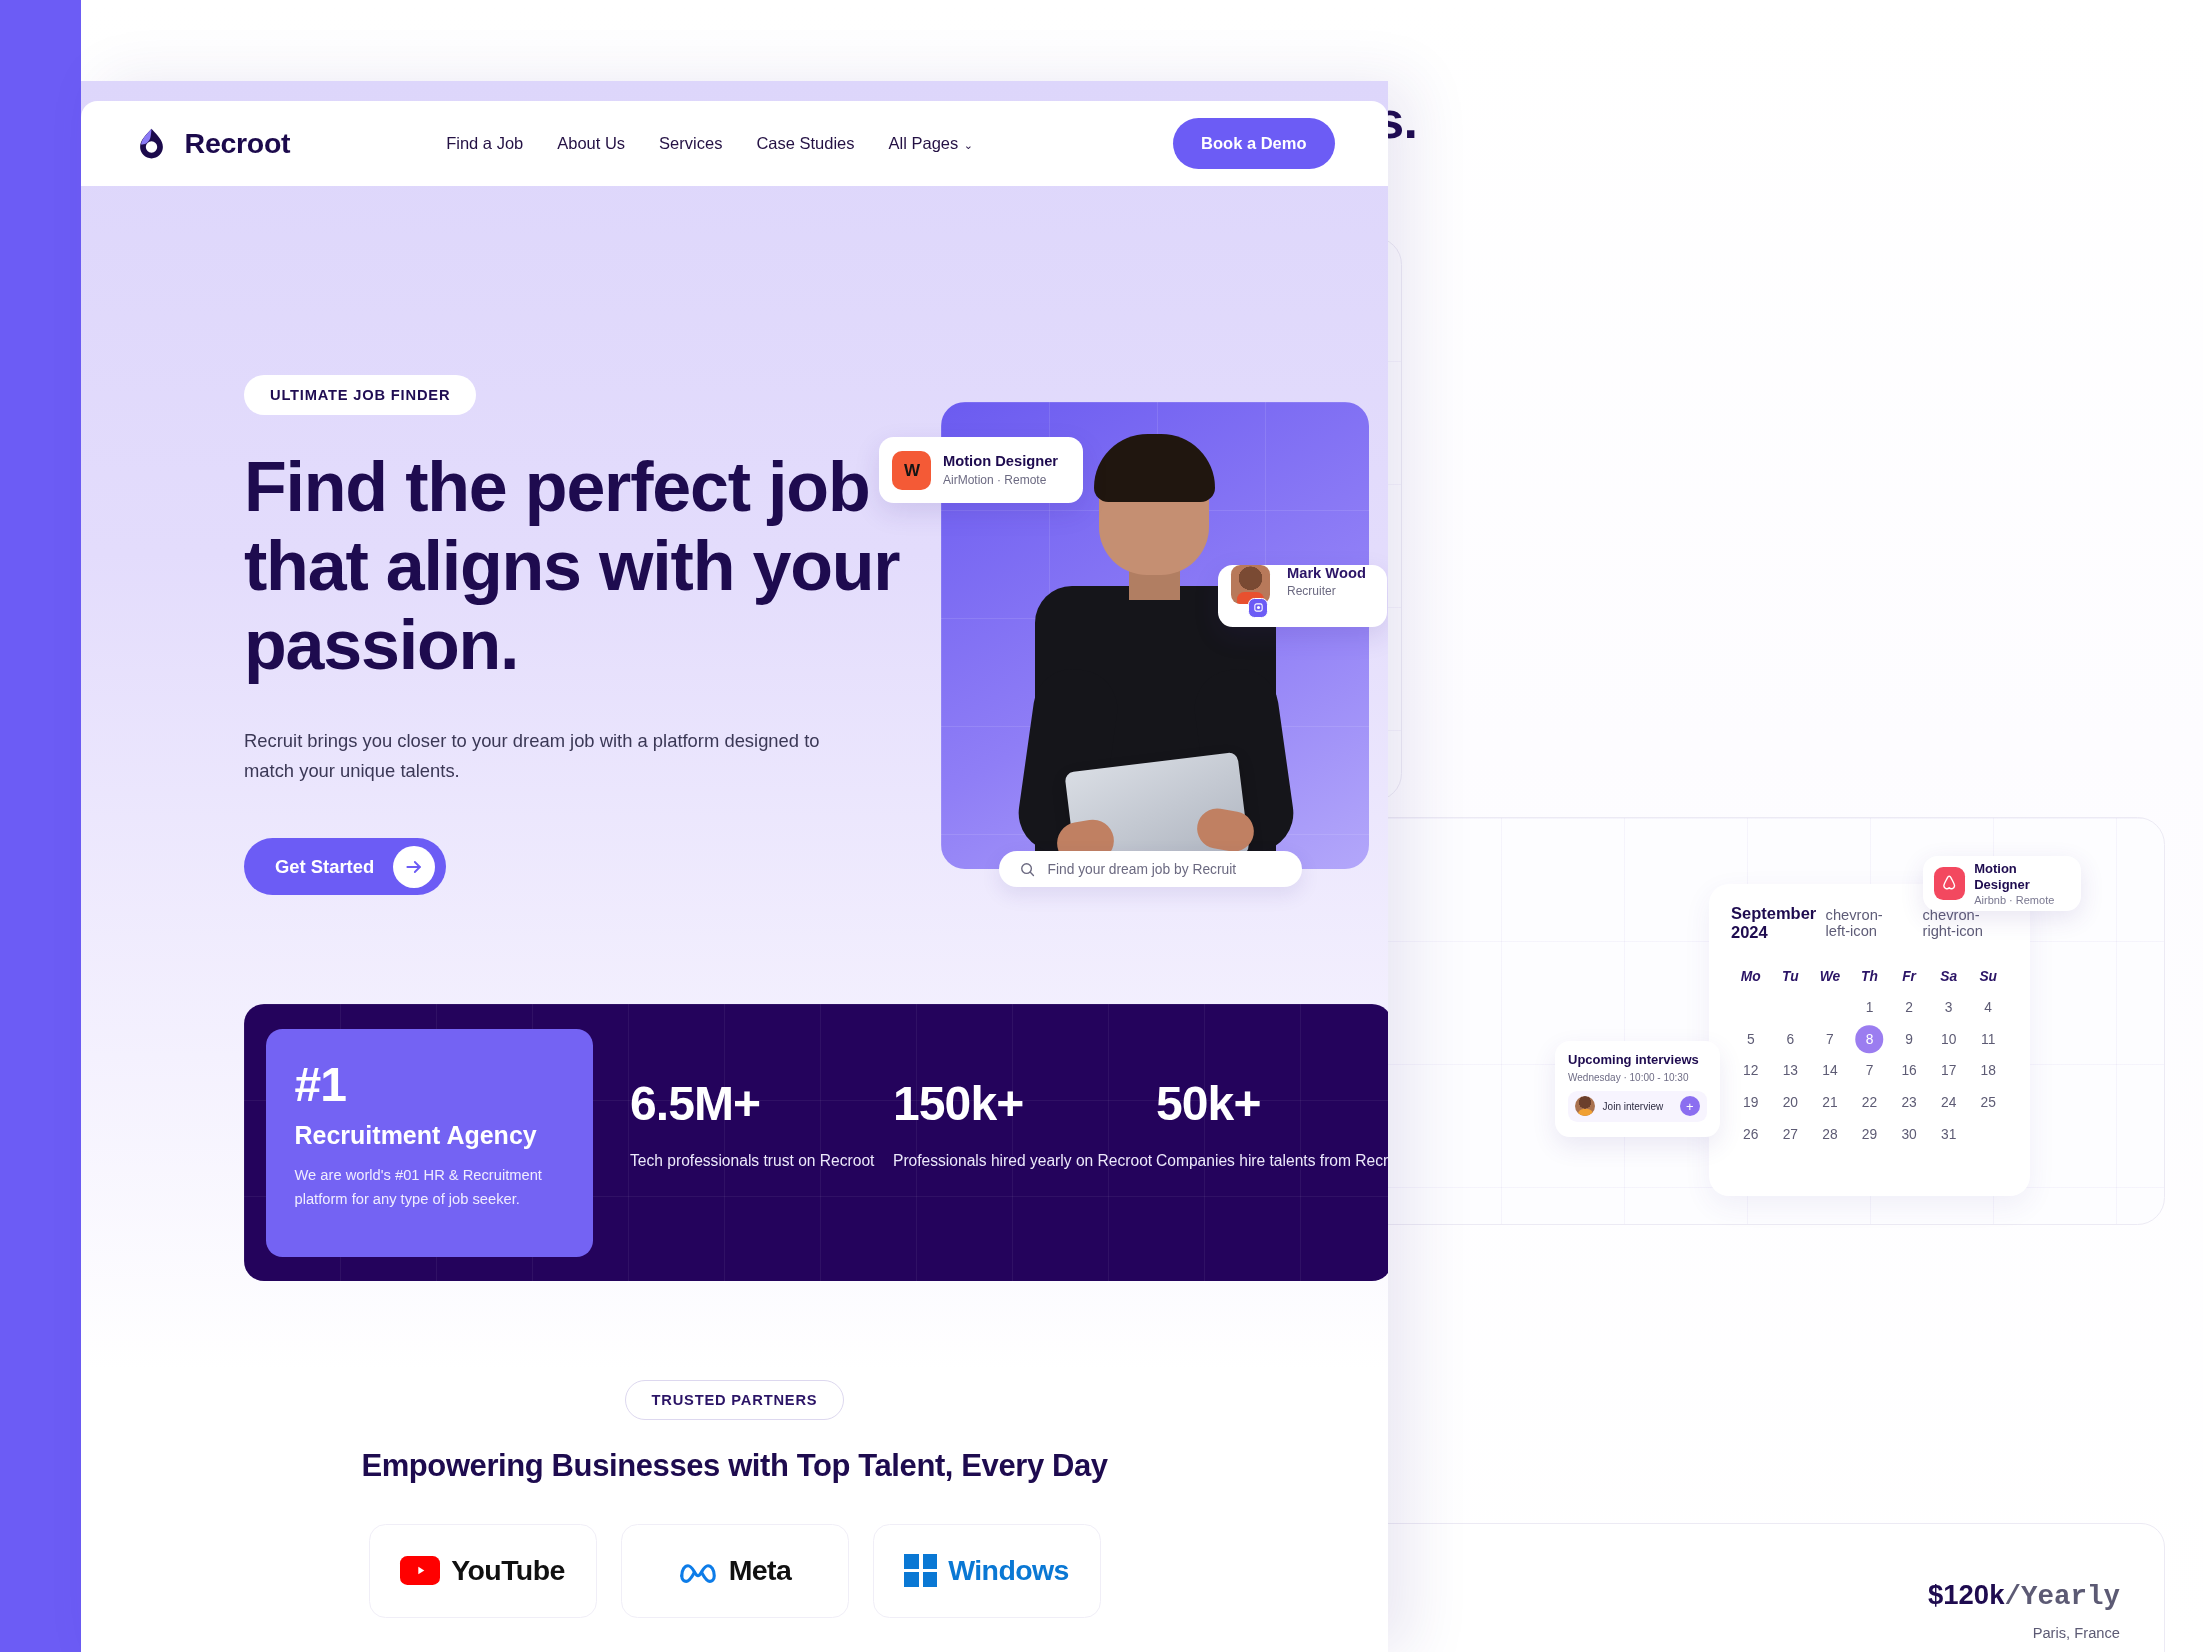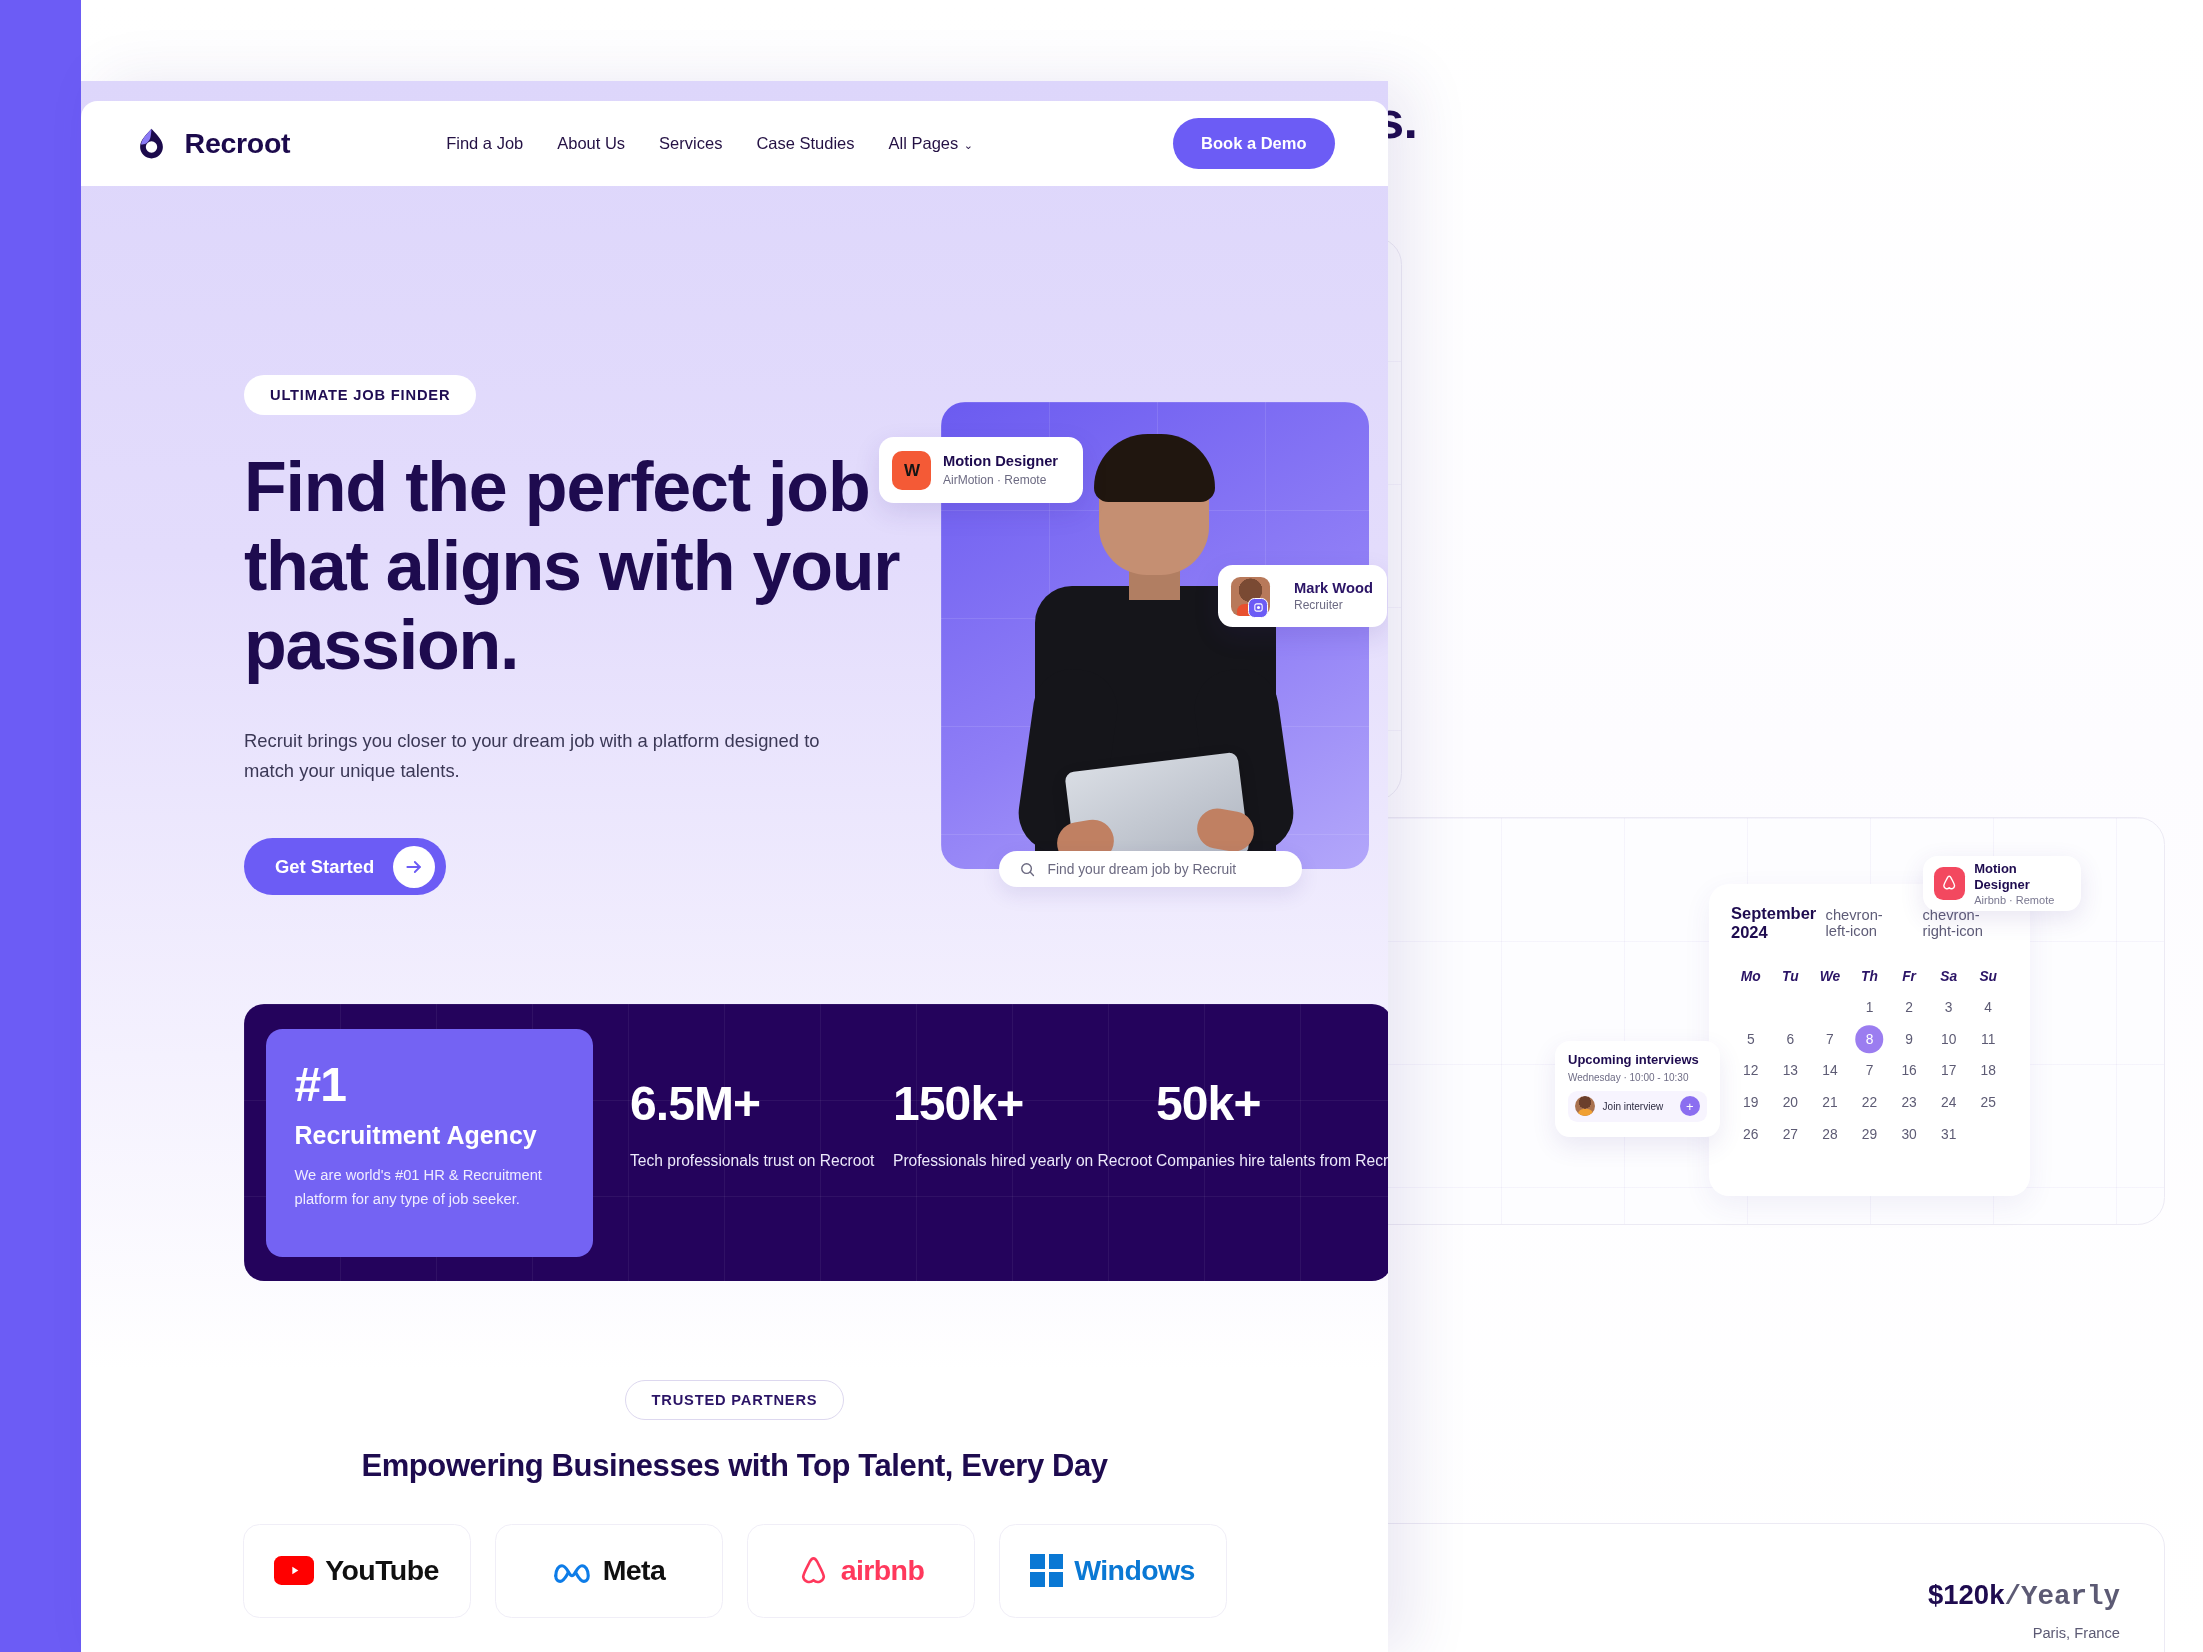--- a/index.html
+++ b/index.html
@@ -274,22 +274,22 @@
     background:#fff; border-radius:14.7px; display:flex; align-items:center;
     gap:12px; padding:0 13px; box-shadow:0 9.2px 26px rgba(60,40,140,.13); z-index:4;
   }
   .cj-logo { width:39px; height:39px; border-radius:10px; background:#f45a36;
     display:flex;align-items:center;justify-content:center;}
   .cj-t { font-size:14.7px; font-weight:700; color:#1e0b4f; }
   .cj-s { font-size:12px; color:#6c6a82; margin-top:3.7px; }
 
   .card-rec {
     position:absolute; left:1137px; top:484px; width:169px; height:62px;
-    background:#fff; border-radius:14.7px; display:flex; align-items:center;
-    gap:24px; padding:8px 13px; box-shadow:0 9.2px 26px rgba(60,40,140,.13); z-index:4;
+    background:#fff; border-radius:14.7px; display:flex; 
+    gap:17px; padding:0 13px; box-shadow:0 9.2px 26px rgba(60,40,140,.13); z-index:4;
   }
   .cr-av { width:39px; height:39px; border-radius:9.2px; position:relative; overflow:hidden;
     background: radial-gradient(circle at 50% 34%, #7a4a33 0 36%, #b8795a 37% 100%); }
   .cr-av::after{content:"";position:absolute;left:5.5px;bottom:0;width:27.5px;height:12px;background:#e8502f;border-radius:7.3px 7.3px 0 0;}
   .cr-badge { position:absolute; left:30px; bottom:9.2px; width:20px; height:20px; border-radius:6.4px;
     background:#6c5cf5; border:1.8px solid #fff; display:flex;align-items:center;justify-content:center;}
   .cr-t { font-size:14.7px; font-weight:700; color:#2b1466; }
   .cr-s { font-size:12px; color:#6c6a82; margin-top:2.8px; }
 
   .search-bar {
@@ -666,28 +666,20 @@
           <div class="logo-card">
             <span>
               <svg width="40" height="27.5" viewBox="0 0 64 40" fill="none" stroke="#0d7ce8" stroke-width="5" stroke-linecap="round">
                 <path d="M6 28c0-10 5-16 10-16 8 0 11 16 16 16s8-16 16-16c5 0 10 6 10 16 0 7-4 9-7 9-6 0-10-9-13-14"></path>
                 <path d="M6 28c0 7 4 9 7 9 6 0 10-9 13-14"></path>
               </svg>
             </span>
             <span class="lg-text" style="color:#101010">Meta</span>
           </div>
 
-          <div class="logo-card">
-            <span>
-              <svg width="33" height="33" viewBox="0 0 24 24" fill="none" stroke="#ff385c" stroke-width="1.9" stroke-linecap="round" stroke-linejoin="round">
-                <path d="M12 3.2c1.3 0 2 1.1 2.8 2.6 1.7 3.4 4.7 8.6 4.7 10.8A4.4 4.4 0 0 1 12 19a4.4 4.4 0 0 1-7.5-2.4c0-2.2 3-7.4 4.7-10.8C10 4.3 10.7 3.2 12 3.2z"></path>
-              </svg>
-            </span>
-            <span class="lg-text" style="color:#ff385c">airbnb</span>
-          </div>
 
           <div class="logo-card">
             <span class="win-glyph">
                 <i></i>
                 <i></i>
                 <i></i>
                 <i></i>
               </span>
             <span class="lg-text" style="color:#0a78d4">Windows</span>
           </div>

